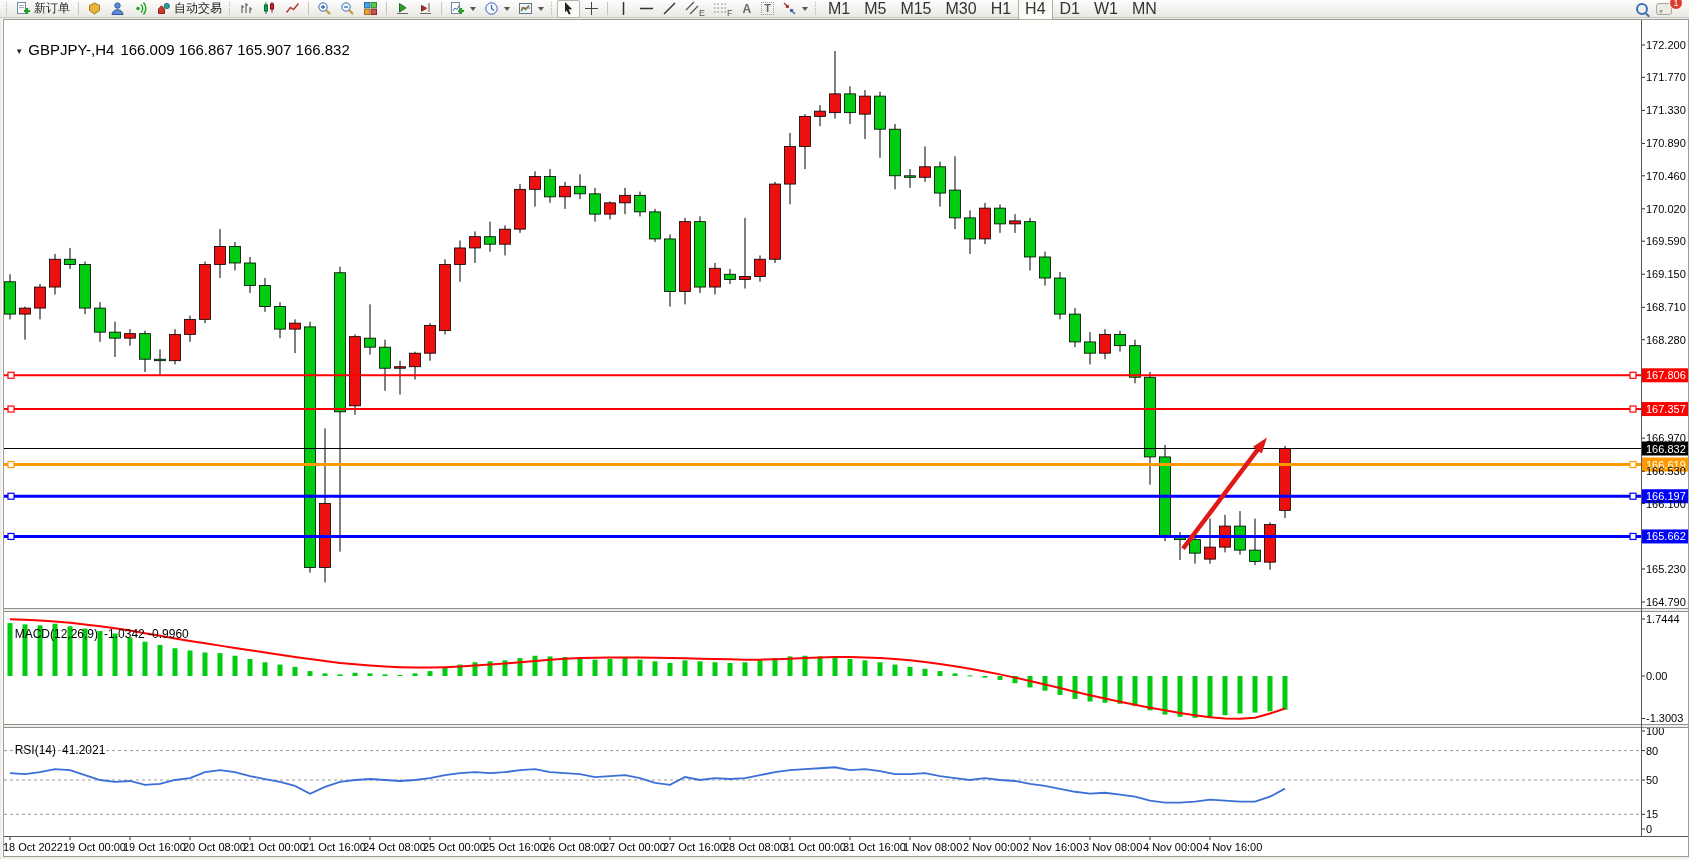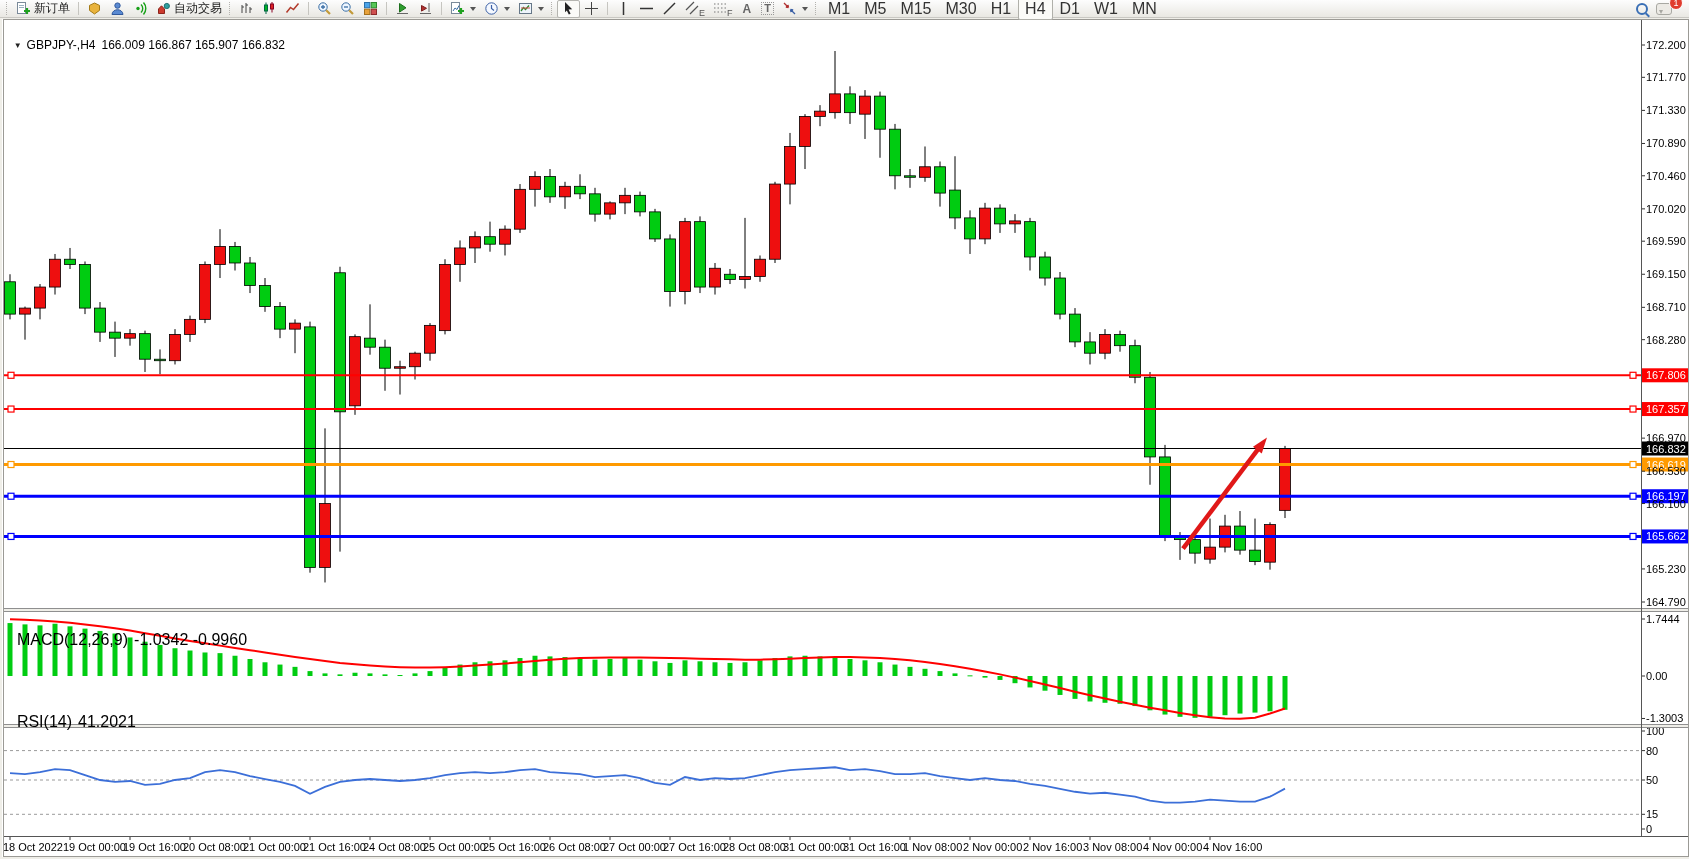--- a/index.html
+++ b/index.html
@@ -17,25 +17,25 @@
   .big-letter{font-size:12px;color:#666;font-weight:bold;padding:0 2px}
   .boxed-letter{font-size:11px;color:#666;font-weight:bold;border:1px dotted #999;padding:0 2px;line-height:11px}
   .spacer{flex:1}
   .search-glyph{width:8px;height:8px;border:2px solid #3a6fb5;border-radius:50%;position:relative;transform:rotate(0deg)}
   .search-glyph::after{content:"";position:absolute;width:5px;height:2px;background:#3a6fb5;transform:rotate(45deg);right:-4px;bottom:-3px}
   .chat-glyph{width:14px;height:10px;background:#eceae5;border:1px solid #a8a8a2;border-radius:3px;position:relative}
   .chat-glyph::after{content:"";position:absolute;left:2px;bottom:-4px;border:4px solid transparent;border-top-color:#a8a8a2;border-left-width:2px;border-right-width:2px}
   .notif{position:relative;margin-right:10px}
   .badge{position:absolute;top:-5px;right:-8px;background:#e03c2e;color:#fff;border-radius:50%;font-size:9px;min-width:12px;height:12px;line-height:12px;text-align:center;border:1px solid #fff}
   #chartsvg{position:absolute;top:0;left:0;z-index:1}
-  .ovl{position:absolute;font-size:16px;color:#000;z-index:3;white-space:pre}
-  #symline{top:24px;left:7px;font-size:12px}
+  .ovl{position:absolute;font-size:12px;color:#000;z-index:3;white-space:pre}
+  #symline{top:24px;left:7px;font-size:15px}
   .tri::before{content:"▼";font-size:8px;margin-right:5px;vertical-align:1px;color:#222}
   #macdlbl{top:613px;left:8px}
-  #rsilbl{top:695px;left:8px}
+  #rsilbl{top:729px;left:8px}
   .lblgap{margin-left:6px}
 </style>
 </head>
 <body>
 
 <div id="toolbar">
   <span class="tb-grip"></span>
   <span class="tb-btn">
     <span>
         <svg width="15" height="15" viewBox="0 0 15 15">

